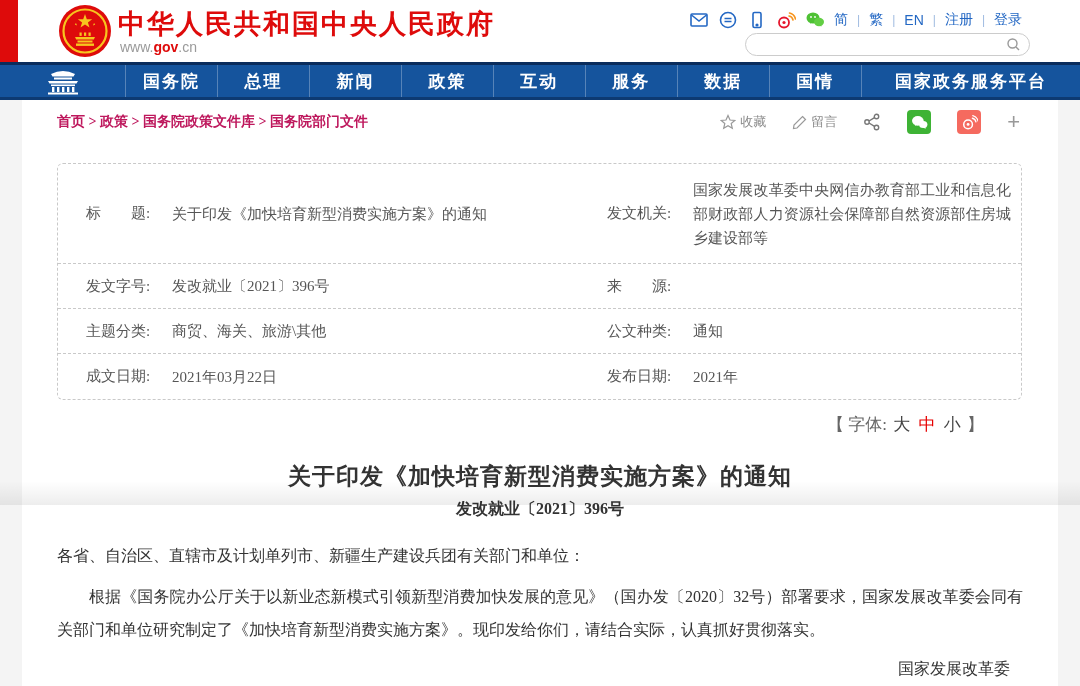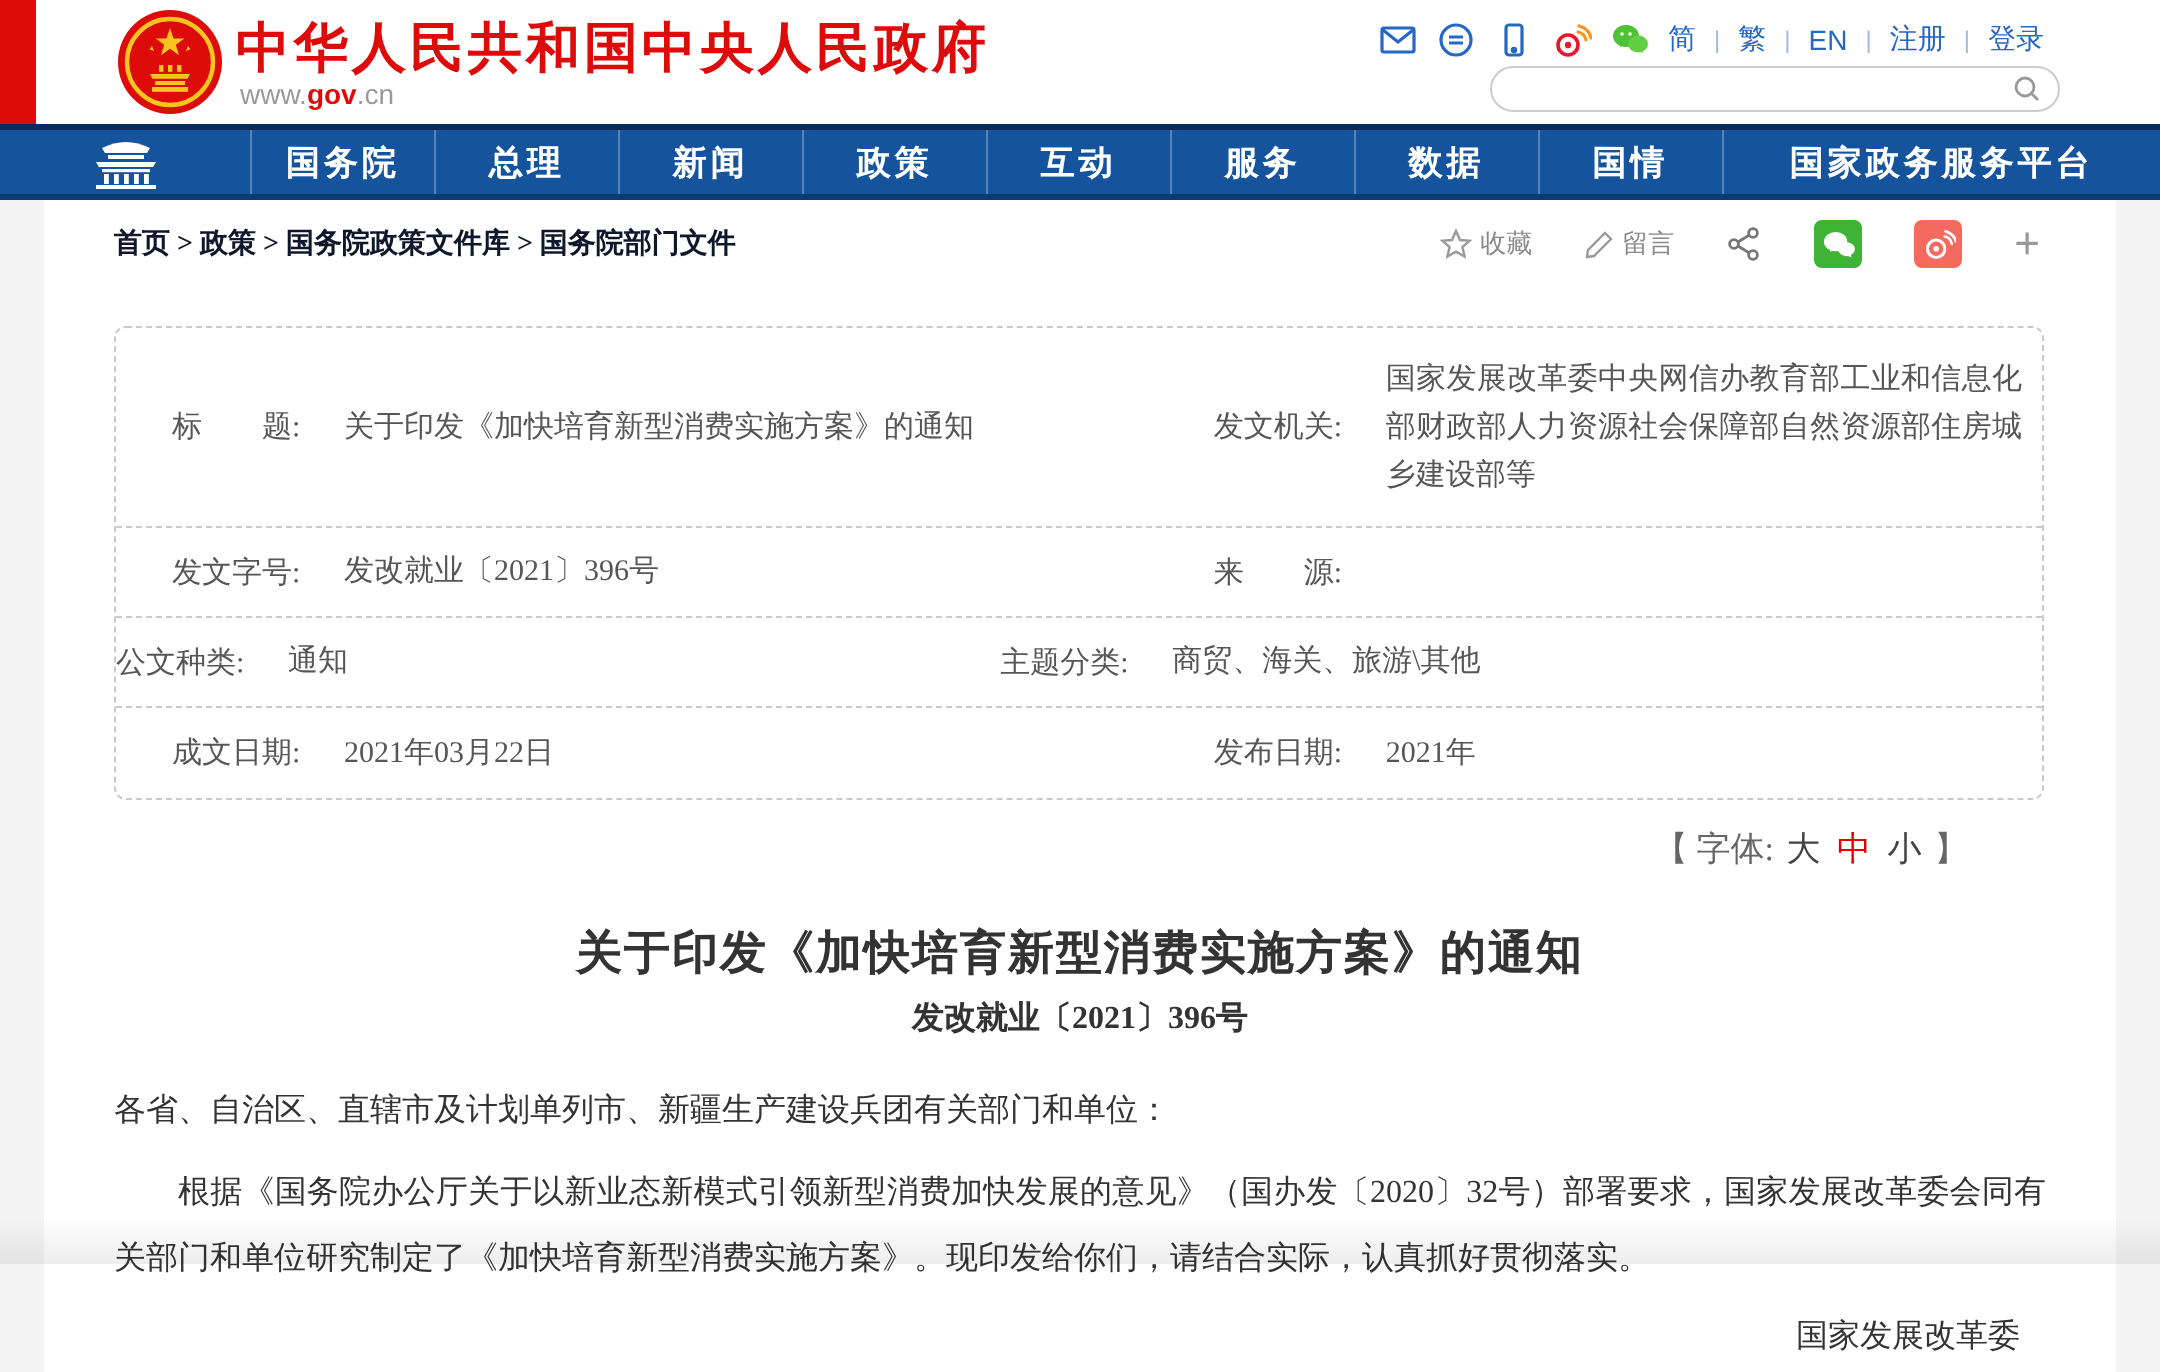--- a/index.html
+++ b/index.html
@@ -1,18 +1,18 @@
 <!DOCTYPE html>
 <html><head>
 <meta charset="utf-8">
 <style>
   * { margin:0; padding:0; box-sizing:border-box; }
   html,body { width:1080px; height:686px; overflow:hidden; background:#f4f4f4;
               font-family:"Liberation Sans", sans-serif; }
-  .page { position:relative; width:1080px; height:632px; }
+  .page { position:relative; width:1080px; height:505px; }
 
   
   .header { position:relative; height:62px; background:#fff; }
   .red-bar { position:absolute; left:0; top:0; width:18px; height:62px; background:#de0b0b; }
   .emblem { position:absolute; left:58px; top:4px; width:54px; height:54px; }
   .site-title { position:absolute; left:118px; top:6px; font-size:27px; font-weight:bold;
                 color:#de0b0b; letter-spacing:2px; font-family:"Liberation Sans",sans-serif; }
   .site-url { position:absolute; left:120px; top:39px; font-size:14px; color:#9a9a9a; }
   .site-url .gov { color:#de0b0b; font-weight:bold; }
   .top-links { position:absolute; right:58px; top:10px; display:flex; align-items:center; gap:9px;
@@ -35,21 +35,21 @@
   .nav-cell + .nav-cell { border-left:1px solid rgba(255,255,255,.28);text-align:center; }
   .nav-home { width:125px; flex:none; }
   .nav-item { flex:1; }
   .nav-wide { flex:2.4; }
 
   
   .content { position:relative; margin:0 22px; background:#fff; min-height:586px; }
 
   .crumb-row { height:44px; display:flex; align-items:center; padding:0 38px 0 35px; }
   .breadcrumb { font-family:"Liberation Serif","DejaVu Serif",serif; font-size:14px;
-                font-weight:600; color:#0f172a; }
+                font-weight:600; color:#be185d; }
   .crumb-actions { margin-left:auto; display:flex; align-items:center; gap:26px; color:#8a8a8a;
                    font-size:13px; }
   .act { display:flex; align-items:center; gap:4px; cursor:pointer; }
   .badge { width:24px; height:24px; border-radius:4px; display:flex; align-items:center;
            justify-content:center; }
   .badge.wechat { background:#3eb335; }
   .badge.weibo { background:#f56a5f; }
   .plus { font-size:22px; color:#999; font-weight:400; line-height:20px; }
 
   
@@ -240,27 +240,27 @@
       <div class="meta-row">
         <div class="meta-cell left">
           <span class="meta-label">发文字号:</span>
           <span class="meta-value">发改就业〔2021〕396号</span>
         </div>
         <div class="meta-cell right">
           <span class="meta-label">来　　源:</span>
         </div>
       </div>
       <div class="meta-row">
+        <div class="meta-cell left">
+          <span class="meta-label">主题分类:</span>
+          <span class="meta-value">商贸、海关、旅游\其他</span>
+        </div>
         <div class="meta-cell right">
           <span class="meta-label">公文种类:</span>
           <span class="meta-value">通知</span>
-        </div>
-        <div class="meta-cell left">
-          <span class="meta-label">主题分类:</span>
-          <span class="meta-value">商贸、海关、旅游\其他</span>
         </div>
       </div>
       <div class="meta-row">
         <div class="meta-cell left">
           <span class="meta-label">成文日期:</span>
           <span class="meta-value">2021年03月22日</span>
         </div>
         <div class="meta-cell right">
           <span class="meta-label">发布日期:</span>
           <span class="meta-value">2021年</span>

